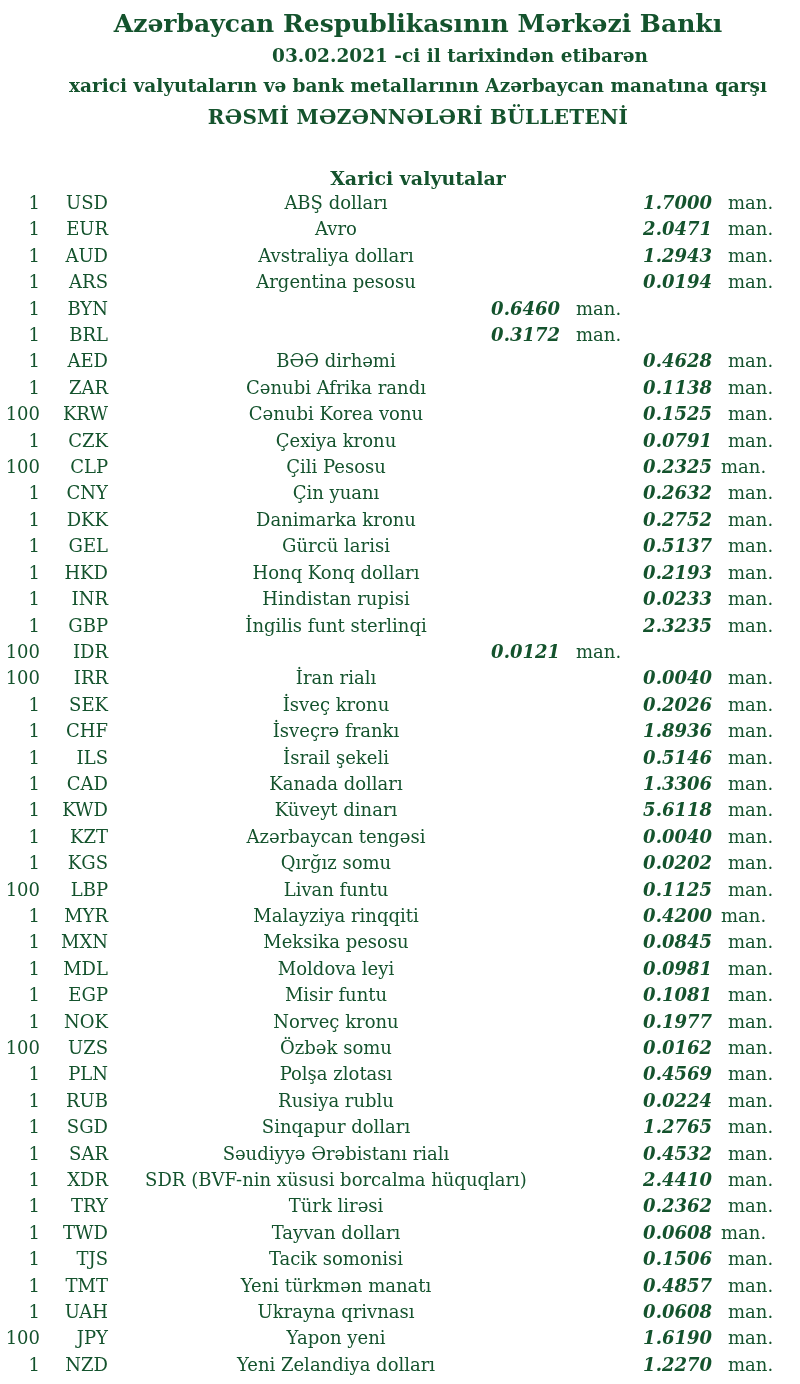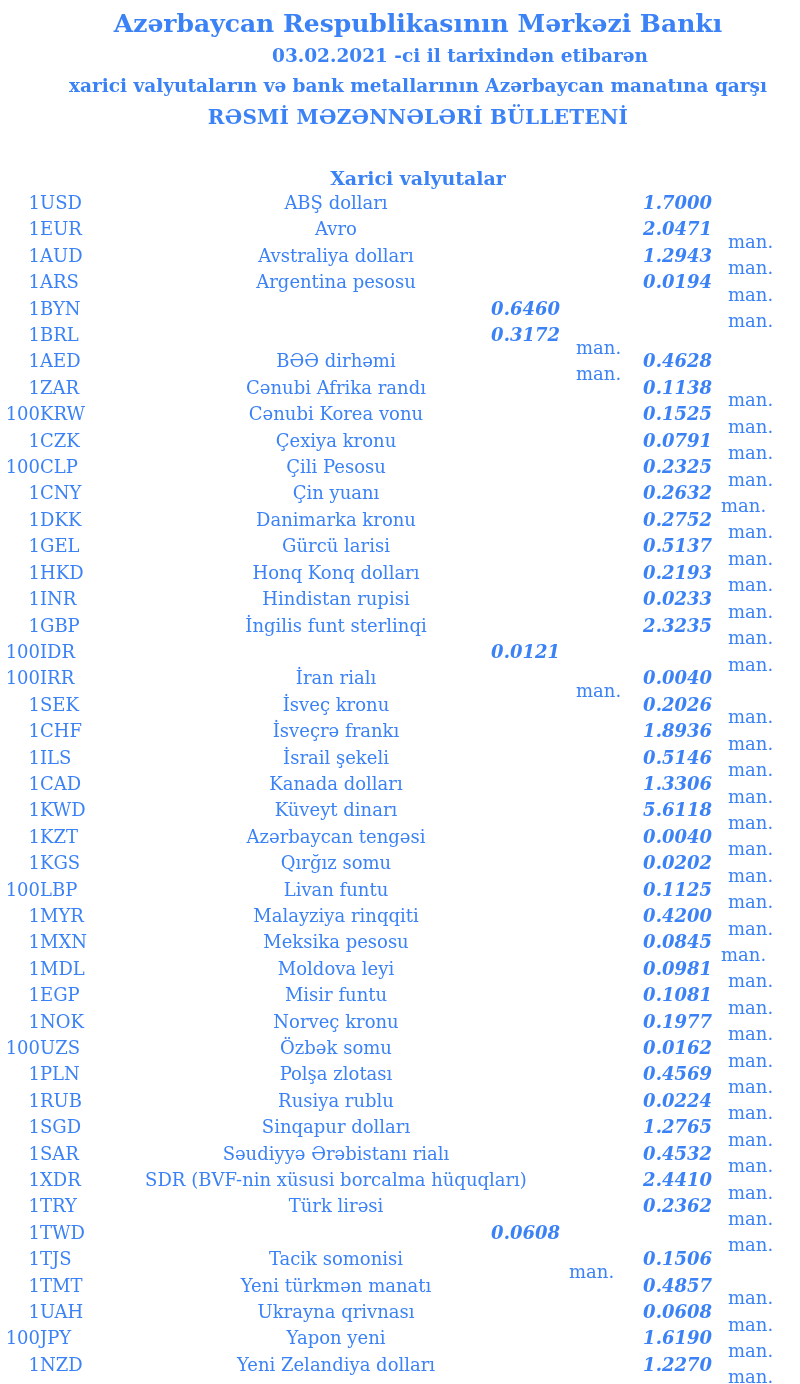--- a/index.html
+++ b/index.html
@@ -3,21 +3,21 @@
 <meta charset="utf-8">
 <style>
   * { margin: 0; padding: 0; box-sizing: border-box; }
   html, body { background: #ffffff; }
   .page {
     position: relative;
     width: 800px;
     height: 1384px;
     margin: 0 auto;
     background: #ffffff;
-    color: #3b82f6;
+    color: #14532d;
     font-family: "DejaVu Serif", "Liberation Serif", serif;
     overflow: hidden;
   }
   .h, .section-title {
     position: absolute;
     left: 0;
     width: 100%;
     text-align: center;
     font-weight: bold;
     white-space: nowrap;
@@ -36,24 +36,24 @@
   }
   .row {
     display: grid;
     grid-template-columns: 40px 68px 452px 152px 88px;
     height: 26.42px;
     line-height: 26.42px;
     font-size: 18px;
     white-space: nowrap;
   }
   .c-qty  { text-align: right; }
-  .c-code { text-align: left; }
+  .c-code { text-align: right; }
   .c-name { text-align: center; padding-left: 4px; }
   .c-rate { text-align: right; font-weight: bold; font-style: italic; }
-  .c-man  { text-align: left; padding-left: 16px; margin-top: 39px; }
+  .c-man  { text-align: left; padding-left: 16px; }
   .row.tight .c-man { padding-left: 9px; }
 </style>
 </head>
 <body>
 
 <div class="page">
   <div class="h h1">Azərbaycan Respublikasının Mərkəzi Bankı</div>
   <div class="h h2">03.02.2021 -ci il tarixindən etibarən</div>
   <div class="h h3">xarici valyutaların və bank metallarının Azərbaycan manatına qarşı</div>
   <div class="h h4">RƏSMİ MƏZƏNNƏLƏRİ BÜLLETENİ</div>
@@ -364,20 +364,21 @@
     <span class="c-qty">1</span>
     <span class="c-code">TRY</span>
     <span class="c-name">Türk lirəsi</span>
     <span class="c-rate">0.2362</span>
     <span class="c-man">man.</span>
   </div>
 
   <div class="row tight">
     <span class="c-qty">1</span>
     <span class="c-code">TWD</span>
+    <span class="c-name">Tayvan dolları</span>
     <span class="c-rate">0.0608</span>
     <span class="c-man">man.</span>
   </div>
 
   <div class="row">
     <span class="c-qty">1</span>
     <span class="c-code">TJS</span>
     <span class="c-name">Tacik somonisi</span>
     <span class="c-rate">0.1506</span>
     <span class="c-man">man.</span>

